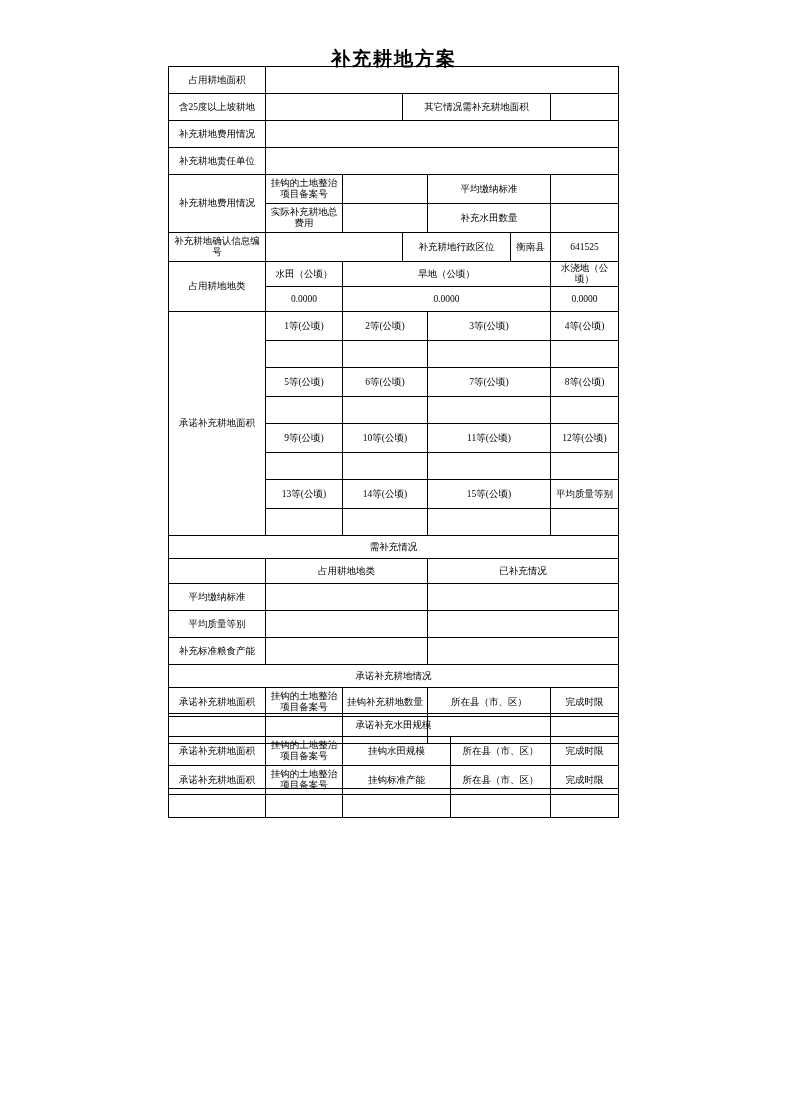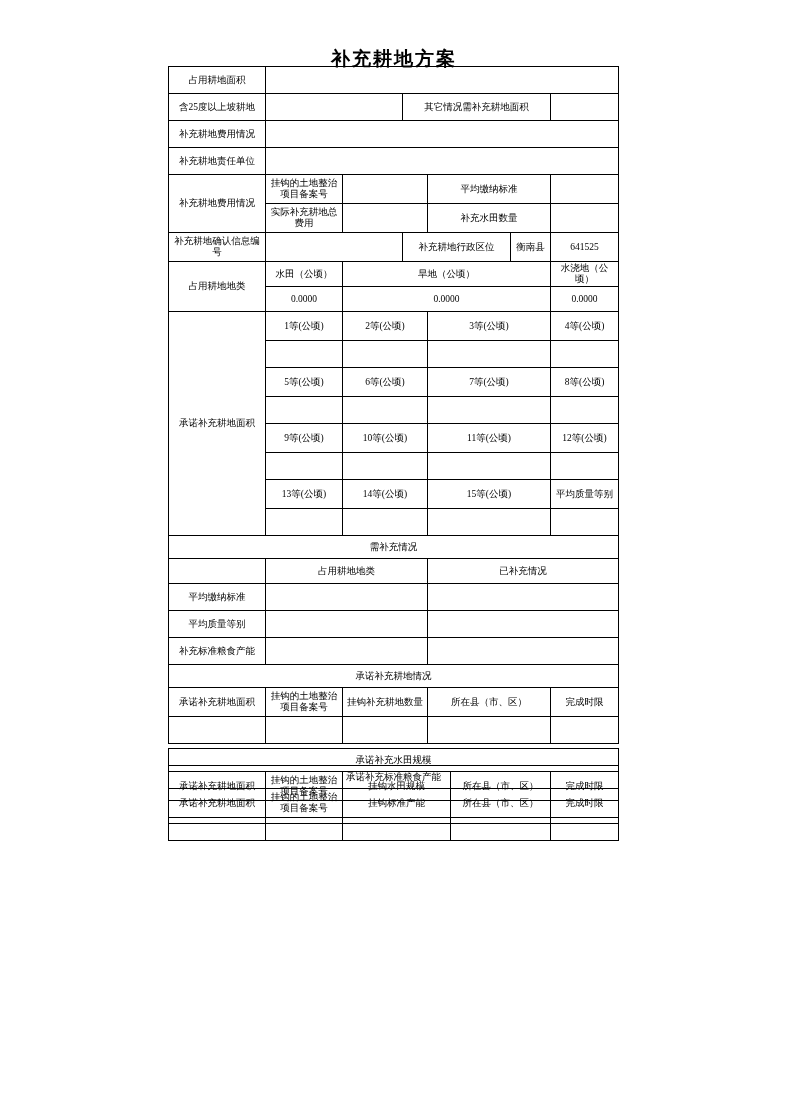--- a/index.html
+++ b/index.html
@@ -48,21 +48,20 @@
     position: absolute;
     left: 168px;
     top: 66px;
     width: 450px;
   }
   .t-second {
     position: absolute;
     left: 168px;
     top: 713px;
     width: 450px;
-    margin-top: 35px;
   }
   .t-third {
     position: absolute;
     left: 168px;
     top: 765px;
     width: 450px;
   }
   .h24 { height: 24px; border-radius: 6px; }
   .h20 { height: 20px; }
   .h22 { height: 22px; }
@@ -274,23 +273,20 @@
   <table class="tbl t-third">
     <colgroup>
       <col style="width:97px">
       <col style="width:77px">
       <col style="width:108px">
       <col style="width:100px">
       <col style="width:68px">
     </colgroup>
     <tbody>
       <tr>
-        <td class="h20" colspan="5">承诺补充标准粮食产能</td>
-      </tr>
-      <tr>
         <td class="h26">承诺补充耕地面积</td>
         <td class="h26">挂钩的土地整治项目备案号</td>
         <td class="h26">挂钩标准产能</td>
         <td class="h26">所在县（市、区）</td>
         <td class="h26">完成时限</td>
       </tr>
       <tr>
         <td class="h20 blank"></td>
         <td class="h20 blank"></td>
         <td class="h20 blank"></td>

